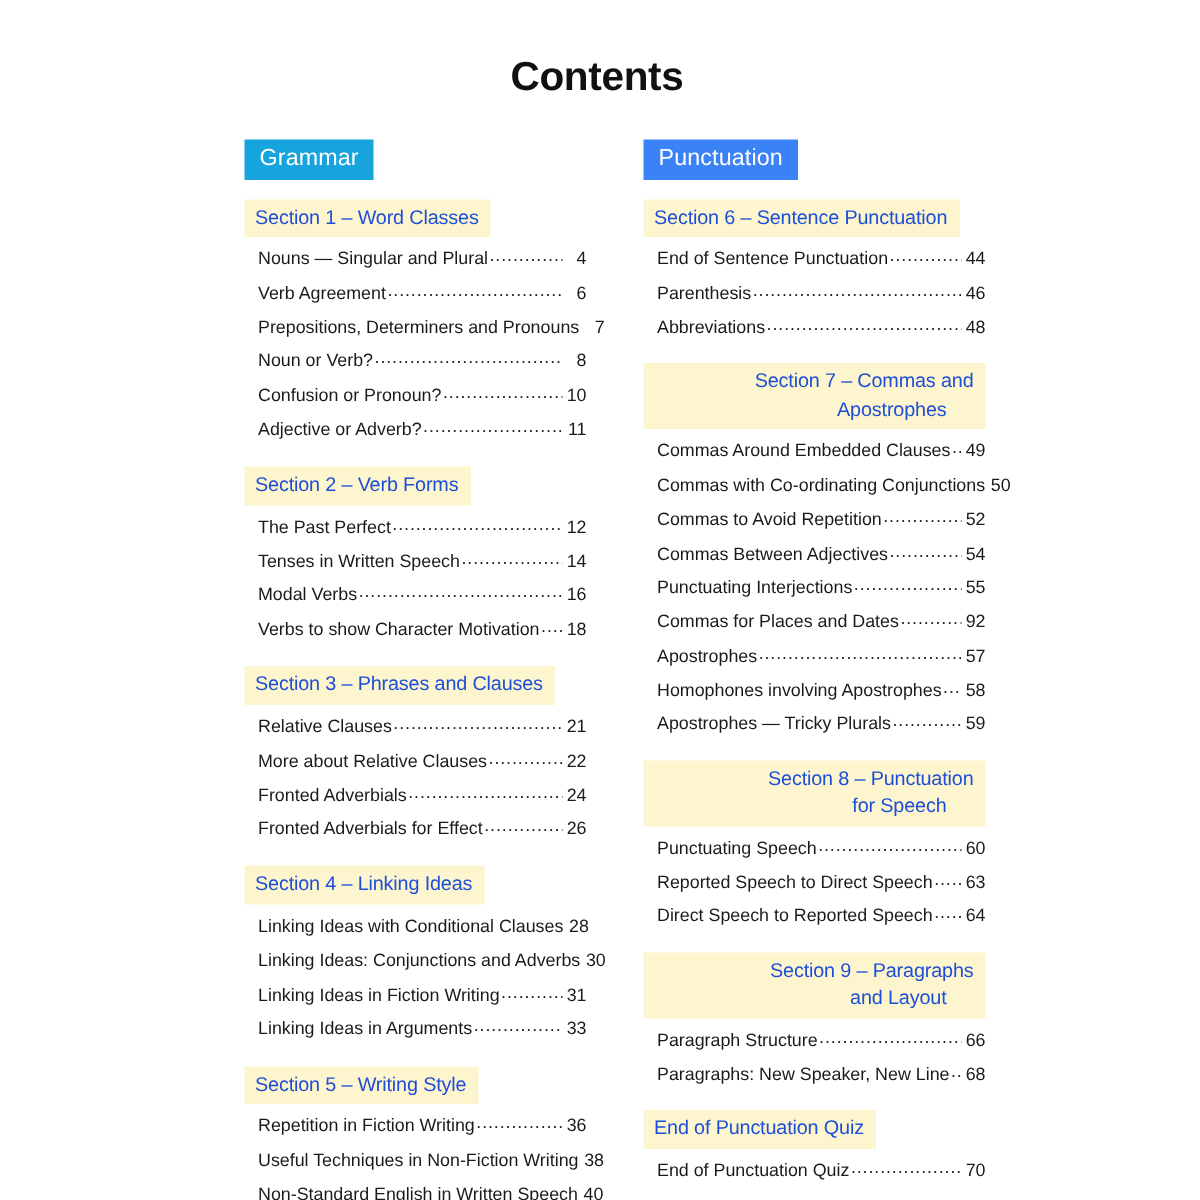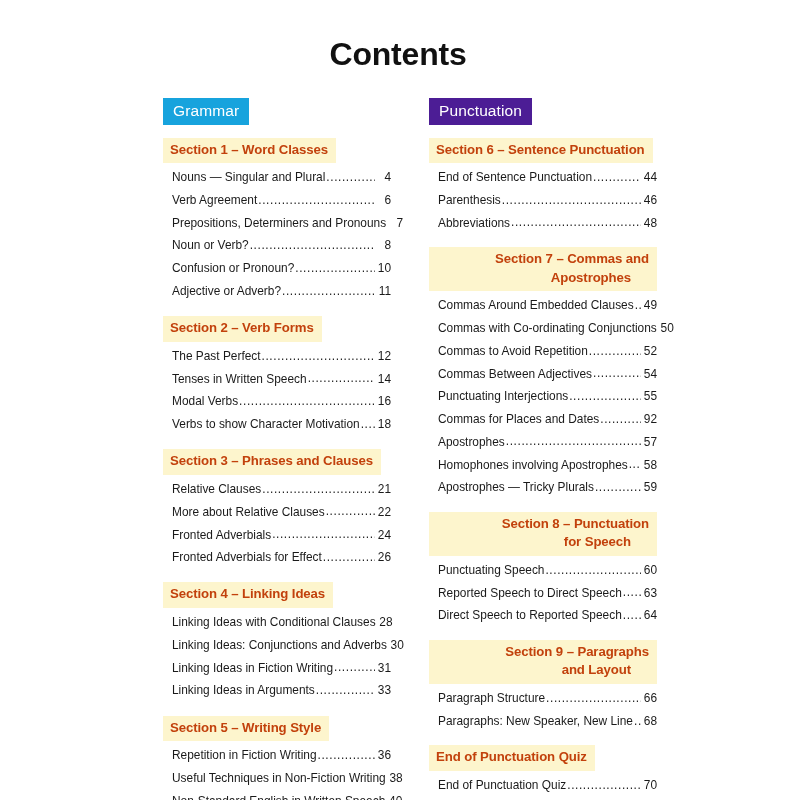--- a/index.html
+++ b/index.html
@@ -19,21 +19,21 @@
   .page {
     position: relative;
     width: 800px;
     height: 800px;
     padding: 0;
   }
 
   
   .page-title {
     text-align: center;
-    font-size: 32px;
+    font-size: 27px;
     font-weight: bold;
     letter-spacing: -0.2px;
     color: #111111;
     margin: 0;
     padding-top: 38px;
     padding-right: 4px;
     line-height: 1.0;
   }
 
   
@@ -54,50 +54,50 @@
     display: inline-block;
     color: #ffffff;
     font-size: 15.5px;
     font-weight: normal;
     letter-spacing: 0.1px;
     padding: 5px 10px 6px 10px;
     line-height: 1.0;
     margin-bottom: 13px;
   }
   .cat-grammar { background: #17a3dd; }
-  .cat-punct   { background: #4c1d95; }
+  .cat-punct   { background: #3b82f6; }
 
   
   .sec-head {
     display: table;
     background: #fdf5cd;
     font-size: 13.2px;
-    font-weight: bold;
-    color: #c2410c;
+    font-weight: normal;
+    color: #1d4ed8;
     line-height: 1.42;
     padding: 3px 8px 4px 7px;
     margin: 0 0 7px 0;
     white-space: pre-line;
     letter-spacing: -0.1px;
   }
   .sec-head.two-line {
     display: block;
     width: 100%;
   }
   .sec-head .ln1 { display: block; text-align: right; }
   .sec-head .ln2 { display: block; text-align: right; padding-right: 18px; }
 
   .sec-block { margin-bottom: 17px; }
   .sec-block:last-child { margin-bottom: 0; }
 
   
   .toc-list { margin: 0; padding: 0 0 0 9px; list-style: none; }
   .toc-row {
     display: flex;
-    align-items: center;
+    align-items: flex-start;
     font-size: 11.9px;
     line-height: 1.28;
     color: #1a1a1a;
     margin-bottom: 7.5px;
     white-space: nowrap;
   }
   .toc-row:last-child { margin-bottom: 0; }
   .toc-title { flex: 0 0 auto; }
   .toc-dots {
     flex: 1 1 auto;

